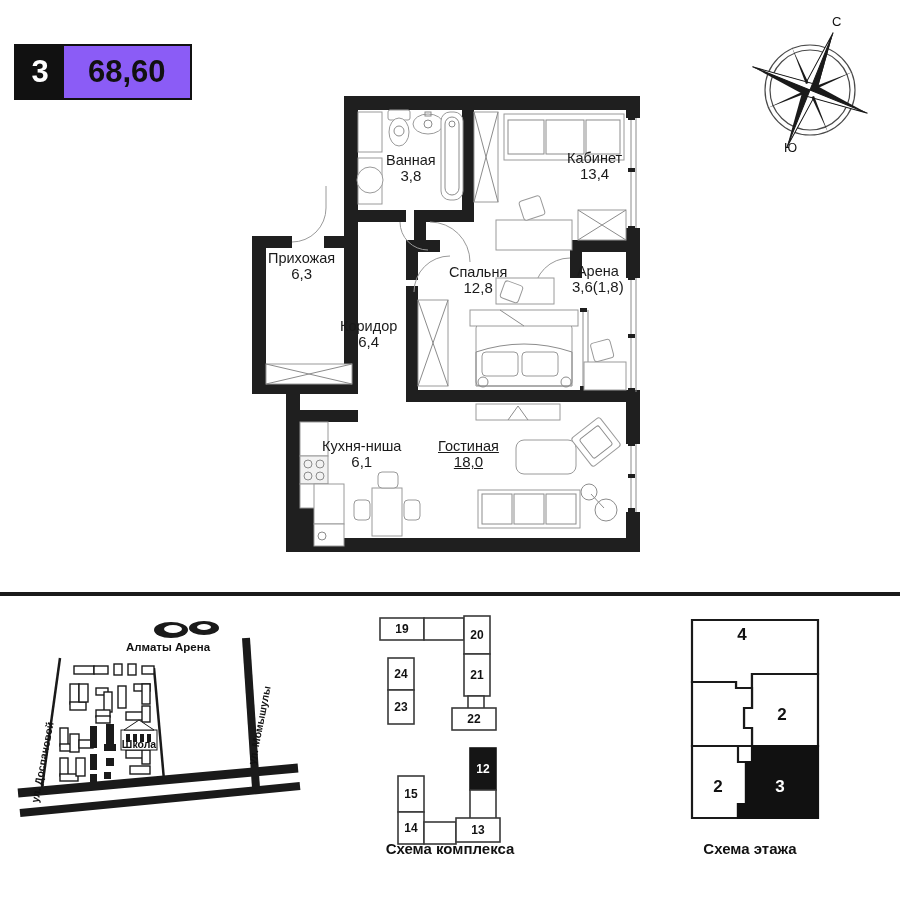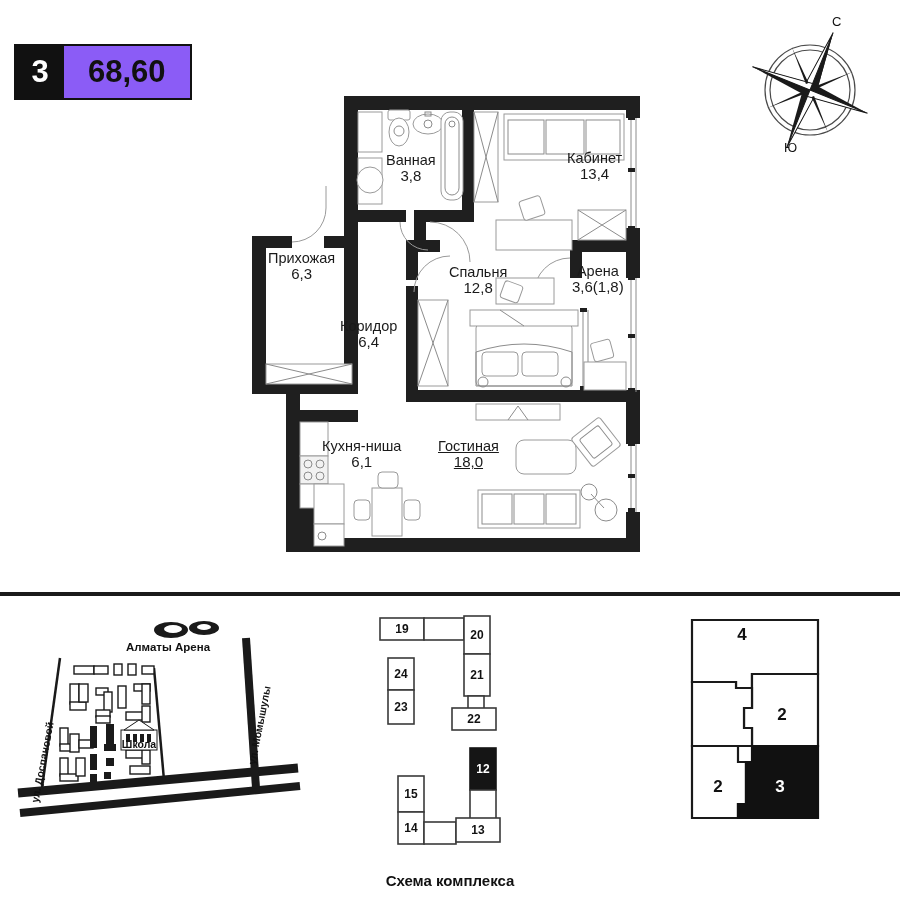--- a/index.html
+++ b/index.html
@@ -107,21 +107,21 @@
   #floorsch { position: absolute; left: 680px; top: 612px; width: 150px; height: 215px; }
 
   .caption {
     position: absolute;
     font-size: 15px;
     font-weight: bold;
     color: #111;
     text-align: center;
     white-space: nowrap;
   }
-  #cap-complex  { left: 310px; top: 840px; width: 280px; margin-top: 32px; }
+  #cap-complex  { left: 310px; top: 840px; width: 280px; }
   #cap-floor    { left: 610px; top: 840px; width: 280px; }
 
   svg { display: block; overflow: visible; }
   .wall  { fill: #1f1f1f; }
   .thin  { fill: none; stroke: #8c8c8c; stroke-width: 1; }
   .furn  { fill: #ffffff; stroke: #9a9a9a; stroke-width: 1; }
   .furn2 { fill: #f2f2f2; stroke: #9a9a9a; stroke-width: 1; }
   .door  { fill: none; stroke: #9a9a9a; stroke-width: 1; }
   .winln { fill: none; stroke: #8c8c8c; stroke-width: 1; }
   .bk    { fill: #1f1f1f; stroke: none; }
@@ -549,14 +549,15 @@
       <g id="floor-nums">
           <text x="62" y="28" text-anchor="middle" class="anum">4</text>
           <text x="102" y="108" text-anchor="middle" class="anum">2</text>
           <text x="38" y="180" text-anchor="middle" class="anum">2</text>
           <text x="100" y="180" text-anchor="middle" class="anum-sel">3</text>
         </g>
     </svg>
   </div>
 
   <div class="caption" id="cap-complex">Схема комплекса</div>
+  <div class="caption" id="cap-floor">Схема этажа</div>
 
 </div>
 
 </body></html>

